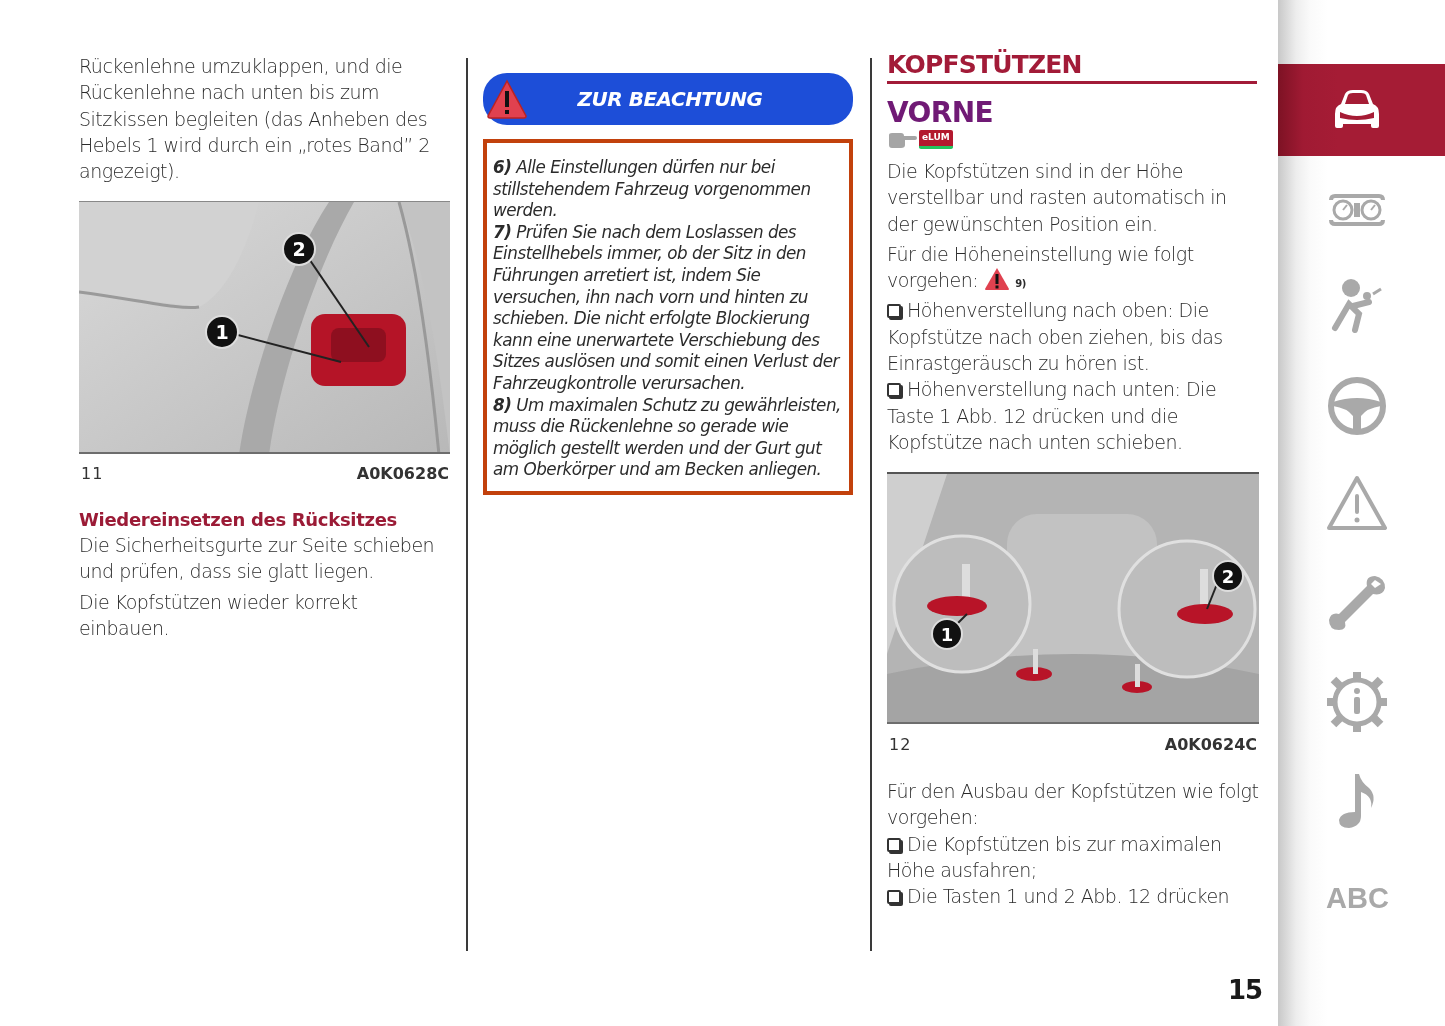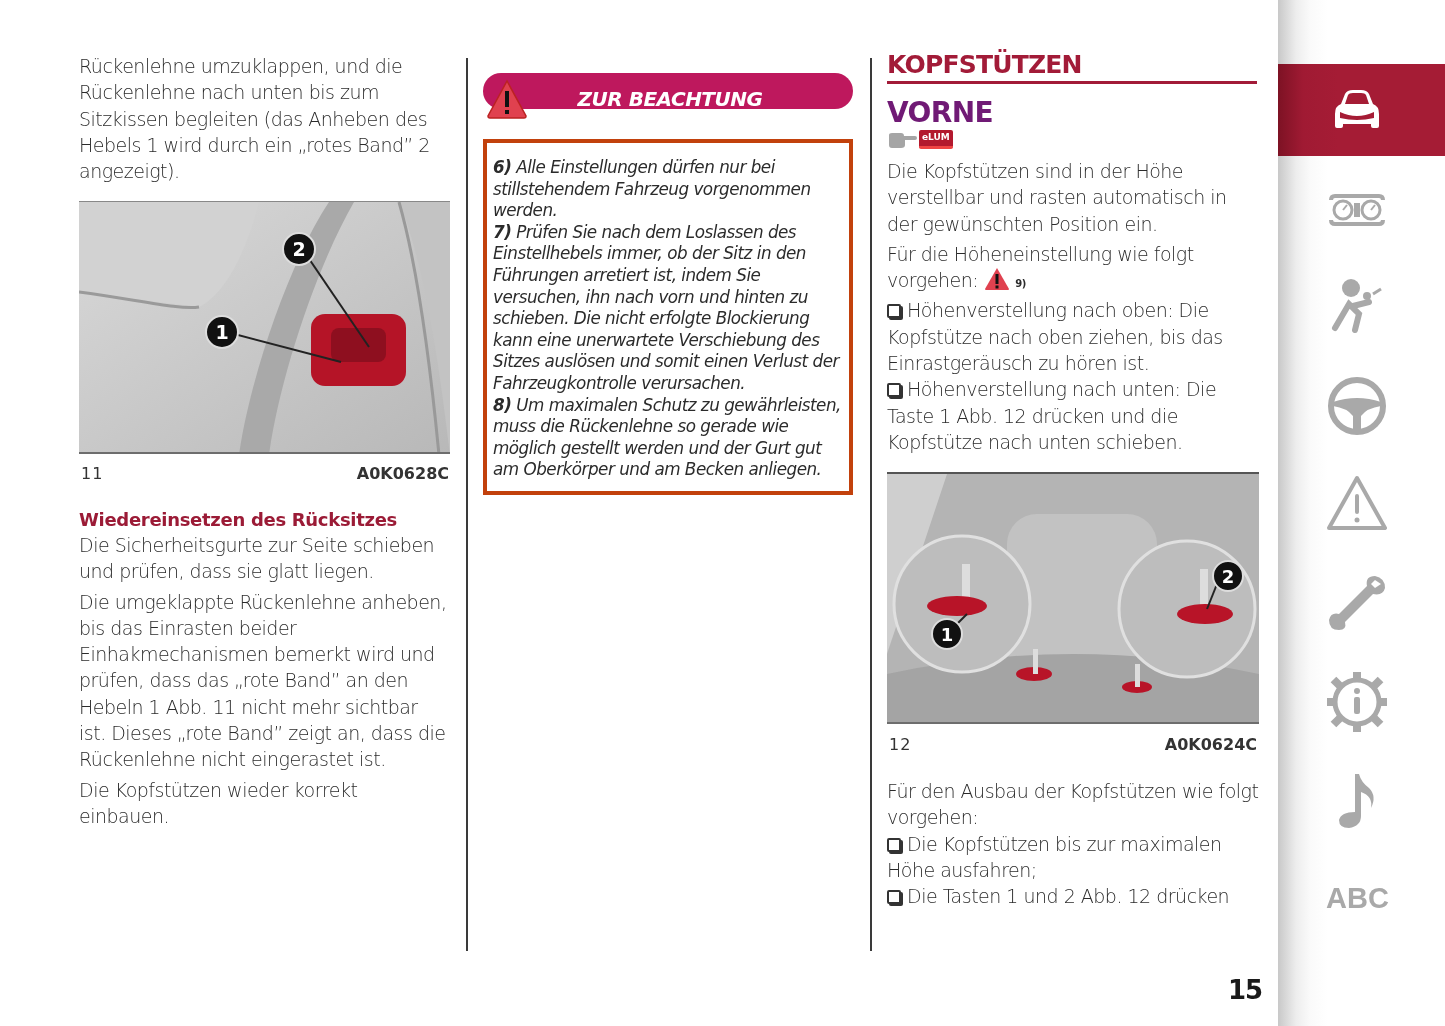--- a/index.html
+++ b/index.html
@@ -15,32 +15,32 @@
   
   #col1 { left: 79px; width: 370px; }
   #col1 .intro { position: absolute; top: 53px; left: 0; width: 370px; }
   .fig { position: absolute; border-top: 1px solid #888; border-bottom: 2px solid #6d6d6d; overflow: hidden; }
   .figcap { position: absolute; display: flex; justify-content: space-between; font-size: 16px; font-weight: bold; color: #333; }
   .figcap .num { font-weight: normal; letter-spacing: 1px; }
 
   .sub-red { color: #9b1b36; font-weight: bold; font-size: 18px; letter-spacing: -0.3px; }
 
   
-  .warn-head { position: absolute; left: 483px; top: 73px; width: 370px; height: 36px; background: #be185d; border-radius: 24px; }
+  .warn-head { position: absolute; left: 483px; top: 73px; width: 370px; height: 52px; background: #1d4ed8; border-radius: 24px; }
   .warn-head .title { position: absolute; left: 0; right: 0; top: 14px; text-align: center; font-style: italic; font-weight: bold; color: #fff; font-size: 20px; letter-spacing: -0.5px; padding-left: 4px; }
   .warn-body { position: absolute; left: 483px; top: 139px; width: 370px; height: 356px; border: 4px solid #c2410c; padding: 14px 6px 0 6px; }
   .warn-body .w { font-style: italic; font-size: 16.8px; line-height: 21.6px; letter-spacing: -0.5px; font-weight: 300; color: #2b2b2b; }
   .warn-body .w b { font-weight: bold; font-style: italic; }
 
   
   .h1 { position: absolute; left: 887px; top: 50px; color: #a21b38; font-weight: bold; font-size: 25px; letter-spacing: -0.8px; font-family: "DejaVu Sans", sans-serif; }
   .h1-line { position: absolute; left: 887px; top: 81px; width: 370px; height: 3px; background: #a21b38; }
   .h2 { position: absolute; left: 887px; top: 96px; color: #701a75; font-weight: bold; font-size: 28px; letter-spacing: -0.6px; }
   .badge-row { position: absolute; left: 887px; top: 130px; display: flex; align-items: center; gap: 2px; }
-  .elum { background: #b3192e; color: #fff; font-size: 9px; font-weight: bold; padding: 2px 3px 4px; border-radius: 2px; line-height: 10px; border-bottom: 3px solid #ef4444; }
+  .elum { background: #b3192e; color: #fff; font-size: 9px; font-weight: bold; padding: 2px 3px 4px; border-radius: 2px; line-height: 10px; border-bottom: 3px solid #22c55e; }
   .chk { display: inline-block; width: 14px; height: 14px; border: 2px solid #333; border-radius: 2px; vertical-align: -1px; margin-right: 6px; box-shadow: 2px 2px 0 #333; background: #fff; }
   .supref { font-size: 10px; font-weight: bold; }
 
   .page-num { position: absolute; left: 1228px; top: 975px; font-size: 26px; font-weight: bold; color: #1a1a1a; letter-spacing: -1px; }
 
   
   .sidebar { position: absolute; left: 1278px; top: 0; width: 167px; height: 1026px; background: linear-gradient(to right, #c8c8c8 0px, #ededed 18px, #fafafa 32px, #ffffff 50px); }
   .side-item { position: absolute; left: 0; width: 167px; height: 92px; display: flex; align-items: center; justify-content: center; padding-left: 0; }
   .side-item.active { background: linear-gradient(to right, #7d1224 0px, #a01a33 25px, #a51c35 60px); height: 92px; }
   .side-item svg { width: 64px; height: 64px; margin-left: -10px; }
@@ -78,21 +78,20 @@
   </svg>
 </div>
 <div class="figcap" style="left:81px; top:464px; width:368px;">
   <span class="num">11</span>
   <span>A0K0628C</span>
 </div>
 
 <div class="col" style="left:79px; top:509px; width:370px;">
   <div class="sub-red">Wiedereinsetzen des Rücksitzes</div>
   <p class="p" style="margin-top:2px;">Die Sicherheitsgurte zur Seite schieben und prüfen, dass sie glatt liegen.</p>
-  <p class="p">Die umgeklappte Rückenlehne anheben, bis das Einrasten beider Einhakmechanismen bemerkt wird und prüfen, dass das „rote Band” an den Hebeln 1 Abb. 11 nicht mehr sichtbar ist. Dieses „rote Band” zeigt an, dass die Rückenlehne nicht eingerastet ist.</p>
   <p class="p">Die Kopfstützen wieder korrekt einbauen.</p>
 </div>
 
 <div class="divider" style="left:466px; top:58px; height:893px;"></div>
 
 <div class="warn-head">
   <svg style="position:absolute; left:3px; top:6px;" width="42" height="40" viewBox="0 0 42 40">
     <path d="M21 2 L40 37 Q40 39 38 39 L4 39 Q2 39 2 37 Z" fill="#e0414f" stroke="#b22" stroke-width="1.5"></path>
     <rect x="19" y="12" width="4" height="16" fill="#111"></rect>
     <rect x="19" y="31" width="4" height="4" fill="#111"></rect>

